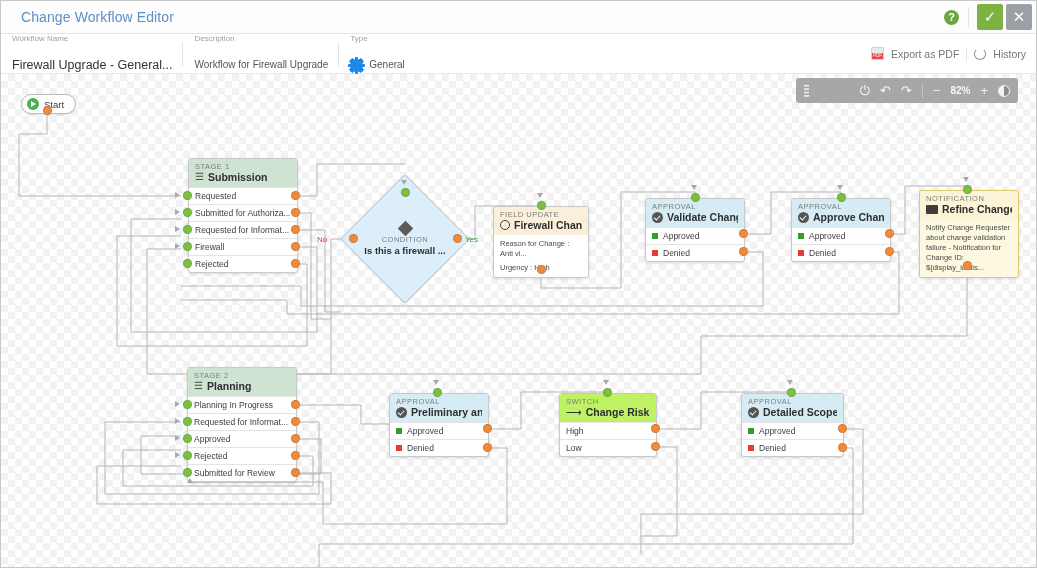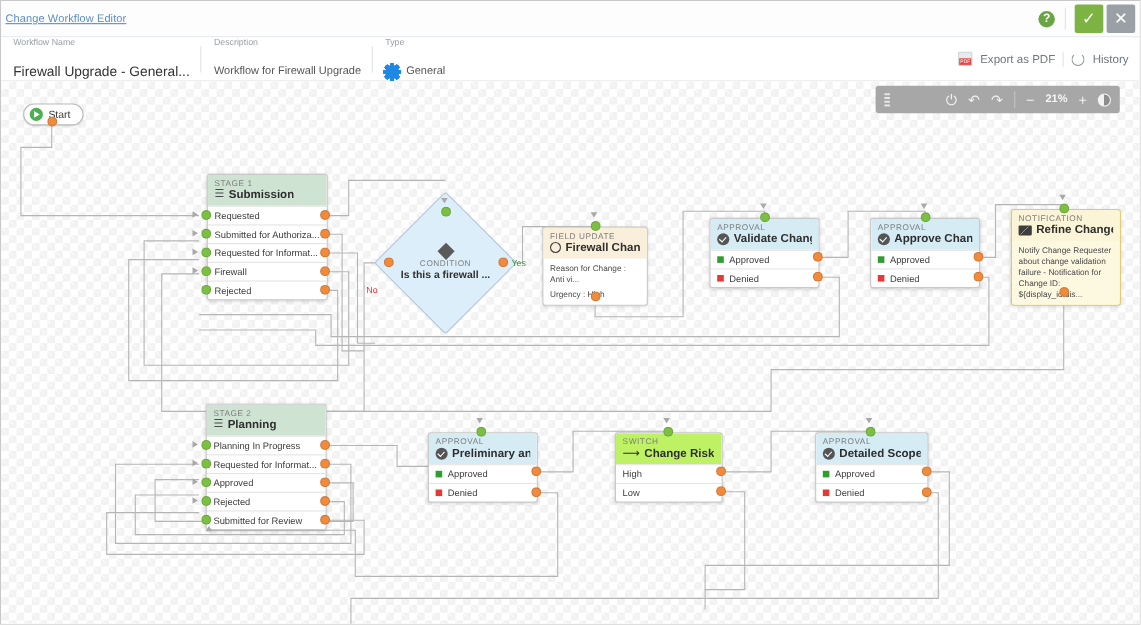--- a/index.html
+++ b/index.html
@@ -13,21 +13,21 @@
     border: 1px solid #c8c8c8; background: #fff; overflow: hidden;
   }
 
   
   .titlebar {
     position: absolute; left: 0; top: 0; width: 1037px; height: 33px;
     background: #fdfdfd; border-bottom: 1px solid #e2e6ea;
     display: flex; align-items: center;
   }
   .titlebar-title {
-    margin-left: 4px; font-size: 10px; color: #5b8ec6; letter-spacing: .1px; text-decoration: underline;
+    margin-left: 20px; font-size: 14px; color: #5b8ec6; letter-spacing: .1px;
   }
   .titlebar-right {
     margin-left: auto; display: flex; align-items: center; height: 100%;
   }
   .help-icon {
     width: 15px; height: 15px; border-radius: 50%;
     background: #6aa544; color: #fff; font-size: 11px; font-weight: bold;
     display: flex; align-items: center; justify-content: center;
     margin-right: 9px; cursor: pointer;
   }
@@ -301,21 +301,21 @@
     </svg>
 
     <div class="canvas-toolbar">
       <div class="drag-dots"></div>
       <div class="ct-spacer"></div>
       <div class="ct-btn">⏻</div>
       <div class="ct-btn">↶</div>
       <div class="ct-btn">↷</div>
       <div class="ct-sep"></div>
       <div class="ct-btn">−</div>
-      <div class="ct-zoom">21%</div>
+      <div class="ct-zoom">82%</div>
       <div class="ct-btn">+</div>
       <div class="ct-contrast"></div>
     </div>
 
     <div class="node start-node" style="left:20px; top:20px;">
       <div class="play-icon"></div>
       <div class="start-label">Start</div>
     </div>
     <div class="port port-out" style="left:42px; top:32px;"></div>
 
@@ -364,21 +364,21 @@
       <div class="diamond-content">
         <span class="ic-diamond"></span>
         <div class="diamond-kicker">Condition</div>
         <div class="diamond-title">Is this a firewall ...</div>
       </div>
     </div>
     <div class="arrow-down" style="left:400px; top:106px;"></div>
     <div class="port port-in" style="left:400px; top:114px;"></div>
     <div class="port port-out" style="left:348px; top:160px;"></div>
     <div class="port port-out" style="left:452px; top:160px;"></div>
-    <div class="lbl-no" style="left:332px; top:161px;margin-top:24px;">No</div>
+    <div class="lbl-no" style="left:316px; top:161px;">No</div>
     <div class="lbl-yes" style="left:464px; top:161px;">Yes</div>
 
     <div class="node card" style="left:492px; top:132px; width:96px;">
       <div class="card-head head-field">
         <div class="card-kicker">Field Update</div>
         <div class="card-title-row">
           <span class="ic-circle"></span>
           <span class="card-title">Firewall Change fi...</span>
         </div>
       </div>

